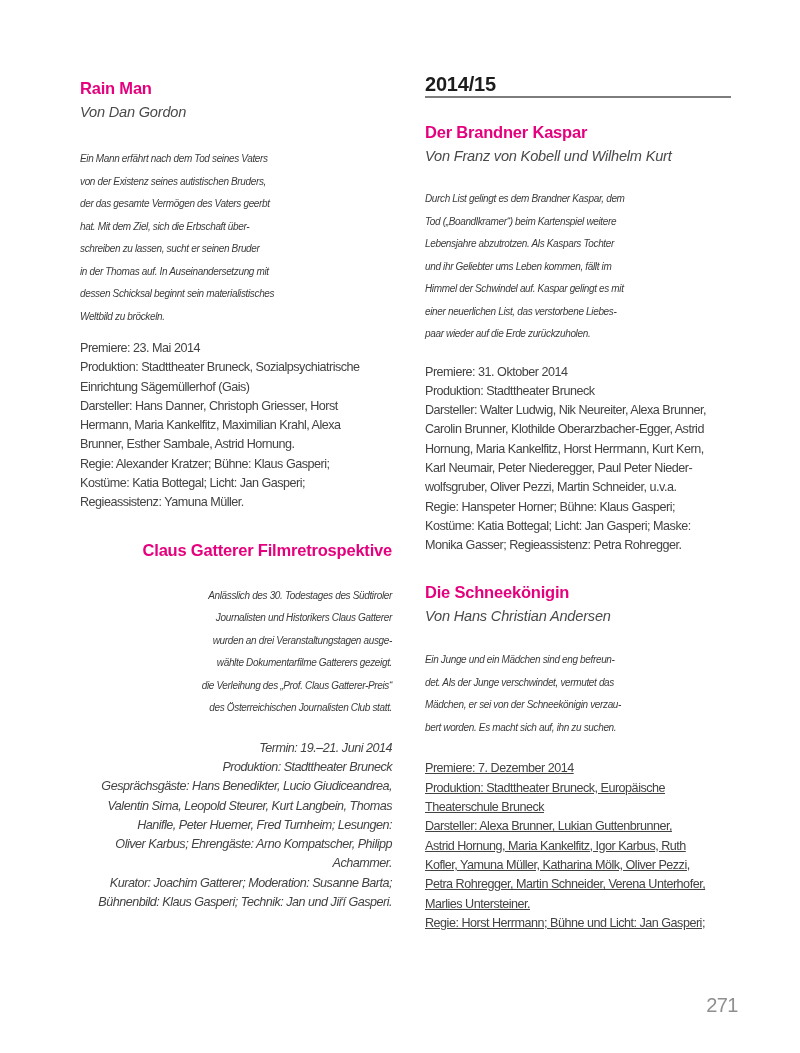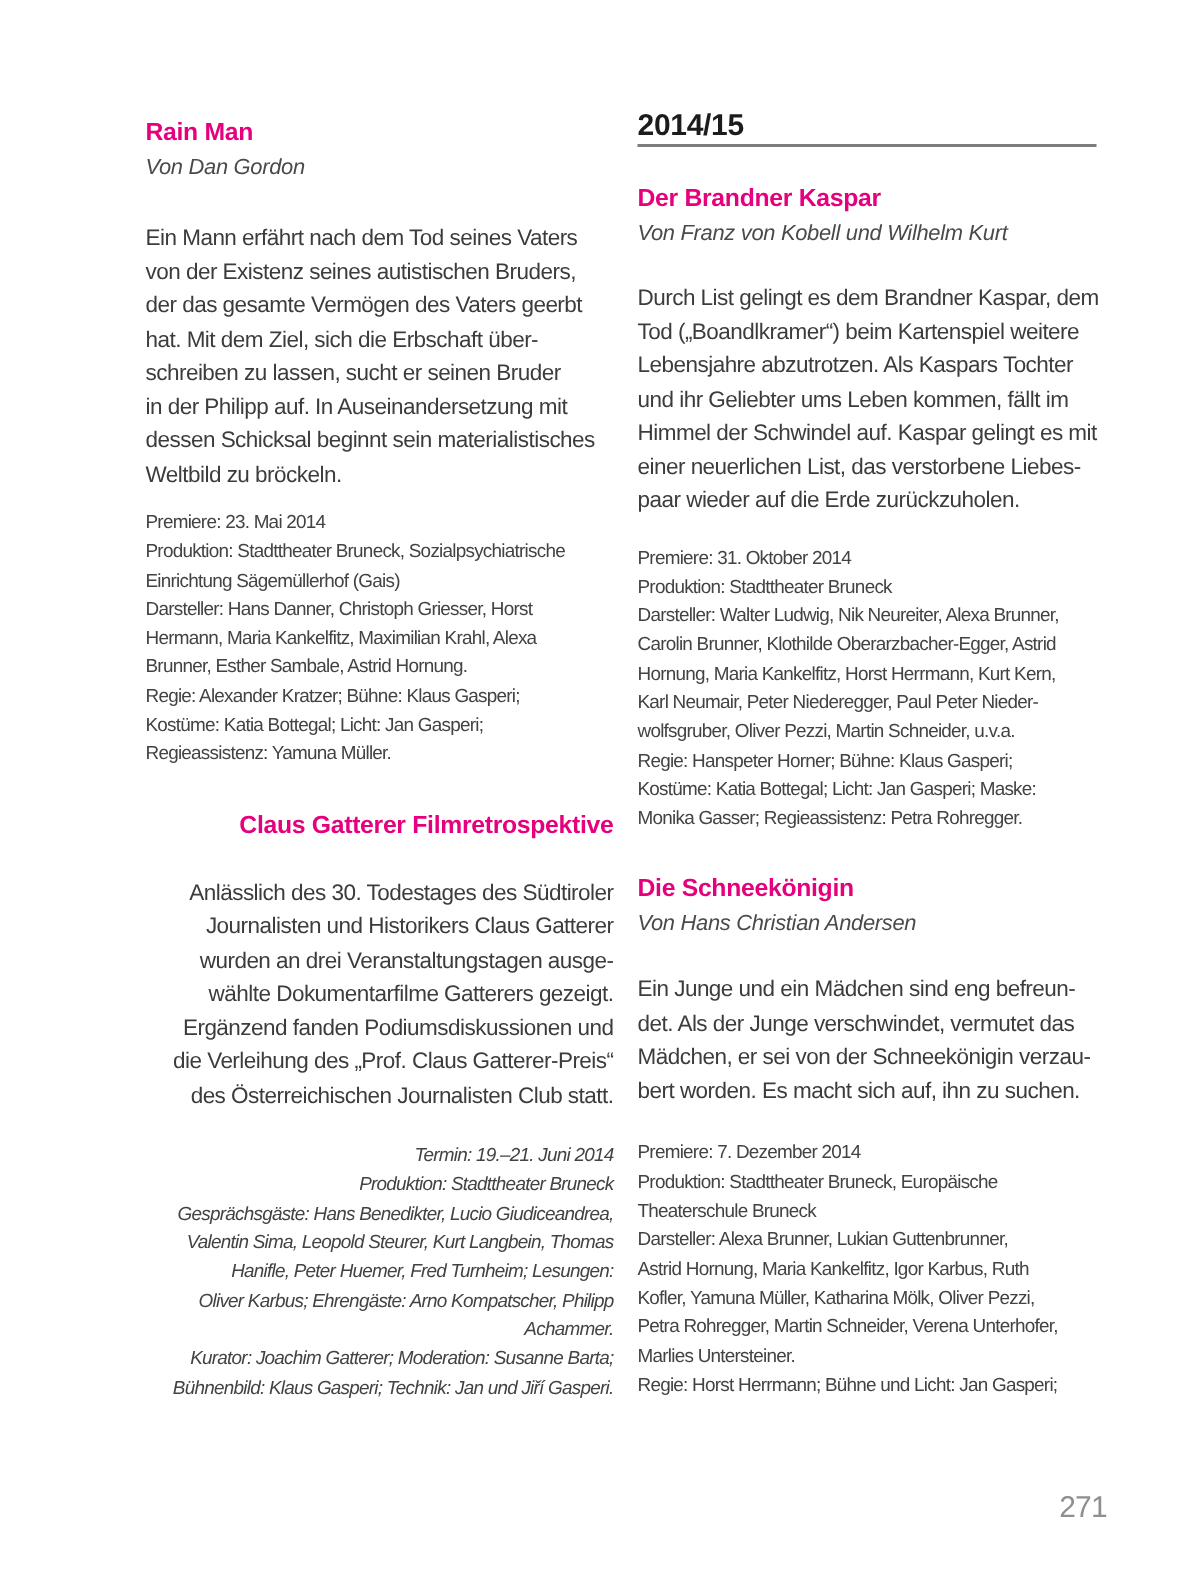--- a/index.html
+++ b/index.html
@@ -6,21 +6,21 @@
   body {
     width: 800px;
     height: 1053px;
     background: #ffffff;
     position: relative;
     overflow: hidden;
     font-family: "Liberation Sans", "DejaVu Sans", sans-serif;
     color: var(--color-text, #3c3c3c);
   }
   .col { position: absolute; }
-  .col-left  { left: 97px;  top: 78px; width: 312px; }
+  .col-left  { left: 80px;  top: 78px; width: 312px; }
   .col-right { left: 425px; top: 75px; width: 308px; }
 
   .season-label {
     font-size: 20px;
     line-height: 18px;
     font-weight: bold;
     color: #1c1c1c;
     letter-spacing: -0.2px;
     margin: 0;
   }
@@ -42,23 +42,24 @@
   }
   .prog .subtitle {
     margin: 3px 0 0 0;
     font-size: 14.6px;
     line-height: 21px;
     font-style: italic;
     color: #4a4a4a;
     letter-spacing: -0.2px;
   }
   .prog .body {
-    font-size: 15px;
+    font-size: 10px;
     line-height: 22.5px;
     letter-spacing: -0.35px;
+    font-style: italic;
   }
   .prog .credits {
     font-size: 12.6px;
     line-height: 19.3px;
     letter-spacing: -0.5px;
     color: #434343;
   }
   .ln { white-space: nowrap; }
 
   
@@ -67,21 +68,21 @@
   .col-left  .sec-2          { margin-top: 27px; text-align: right; }
   .col-left  .sec-2 .body    { margin-top: 24px; }
   .col-left  .sec-2 .credits { margin-top: 19px; font-style: italic; }
 
   
   .col-right .sec-1          { margin-top: 24px; }
   .col-right .sec-1 .body    { margin-top: 21px; }
   .col-right .sec-1 .credits { margin-top: 17px; }
   .col-right .sec-2          { margin-top: 27px; }
   .col-right .sec-2 .body    { margin-top: 22px; }
-  .col-right .sec-2 .credits { margin-top: 20px; }
+  .col-right .sec-2 .credits { margin-top: 20px; text-decoration: underline; }
 
   .page-number {
     position: absolute;
     top: 994px;
     right: 62px;
     font-size: 20px;
     letter-spacing: -0.5px;
     color: var(--color-page_number, #8f8f8f);
   }
 </style>
@@ -92,21 +93,21 @@
 
   <section class="prog sec-1">
     <h2 class="title">Rain Man</h2>
     <p class="subtitle">Von Dan Gordon</p>
     <div class="body">
         <div class="ln">Ein Mann erfährt nach dem Tod seines Vaters</div>
         <div class="ln">von der Existenz seines autistischen Bruders,</div>
         <div class="ln">der das gesamte Vermögen des Vaters geerbt</div>
         <div class="ln">hat. Mit dem Ziel, sich die Erbschaft über-</div>
         <div class="ln">schreiben zu lassen, sucht er seinen Bruder</div>
-        <div class="ln">in der Philipp auf. In Auseinandersetzung mit</div>
+        <div class="ln">in der Thomas auf. In Auseinandersetzung mit</div>
         <div class="ln">dessen Schicksal beginnt sein materialistisches</div>
         <div class="ln">Weltbild zu bröckeln.</div>
       </div>
     <div class="credits">
         <div class="ln">Premiere: 23. Mai 2014</div>
         <div class="ln">Produktion: Stadttheater Bruneck, Sozialpsychiatrische</div>
         <div class="ln">Einrichtung Sägemüllerhof (Gais)</div>
         <div class="ln">Darsteller: Hans Danner, Christoph Griesser, Horst</div>
         <div class="ln">Hermann, Maria Kankelfitz, Maximilian Krahl, Alexa</div>
         <div class="ln">Brunner, Esther Sambale, Astrid Hornung.</div>
@@ -116,21 +117,20 @@
       </div>
   </section>
 
   <section class="prog sec-2">
     <h2 class="title">Claus Gatterer Filmretrospektive</h2>
     <div class="body">
         <div class="ln">Anlässlich des 30. Todestages des Südtiroler</div>
         <div class="ln">Journalisten und Historikers Claus Gatterer</div>
         <div class="ln">wurden an drei Veranstaltungstagen ausge-</div>
         <div class="ln">wählte Dokumentarfilme Gatterers gezeigt.</div>
-        <div class="ln">Ergänzend fanden Podiumsdiskussionen und</div>
         <div class="ln">die Verleihung des „Prof. Claus Gatterer-Preis“</div>
         <div class="ln">des Österreichischen Journalisten Club statt.</div>
       </div>
     <div class="credits">
         <div class="ln">Termin: 19.–21. Juni 2014</div>
         <div class="ln">Produktion: Stadttheater Bruneck</div>
         <div class="ln">Gesprächsgäste: Hans Benedikter, Lucio Giudiceandrea,</div>
         <div class="ln">Valentin Sima, Leopold Steurer, Kurt Langbein, Thomas</div>
         <div class="ln">Hanifle, Peter Huemer, Fred Turnheim; Lesungen:</div>
         <div class="ln">Oliver Karbus; Ehrengäste: Arno Kompatscher, Philipp</div>

